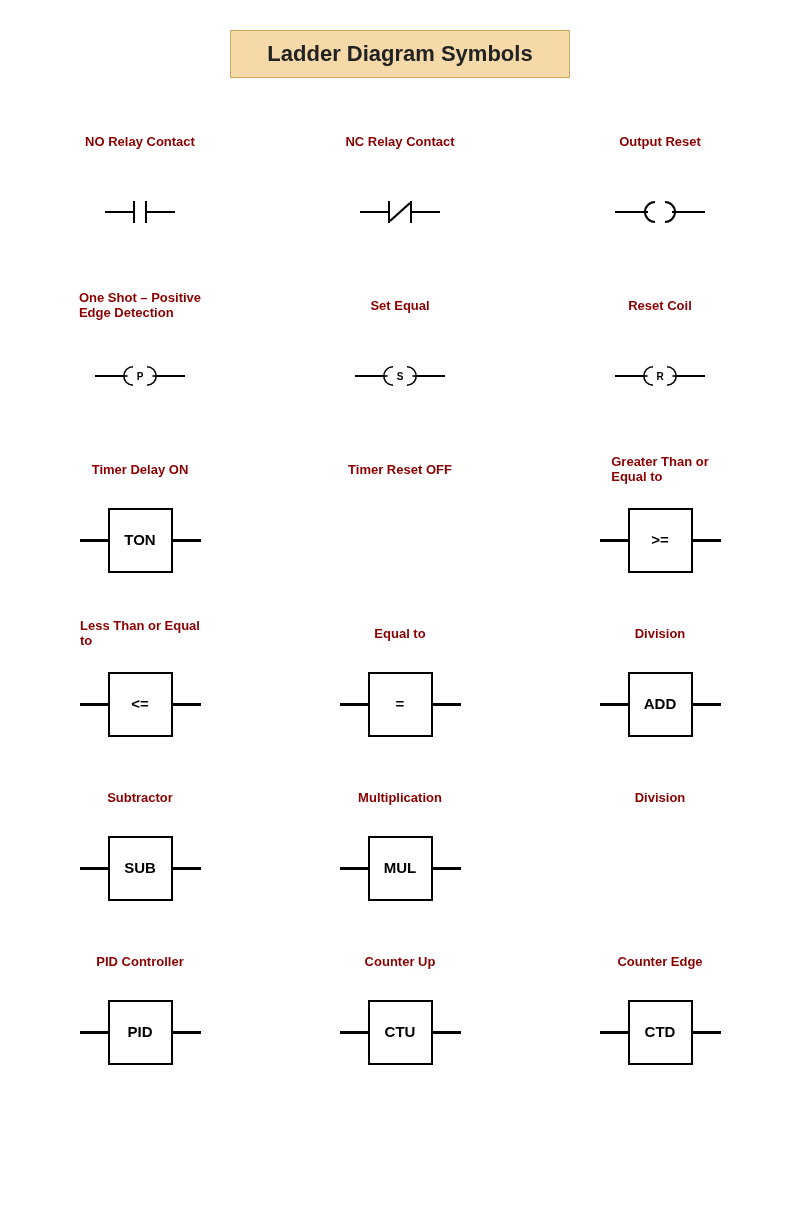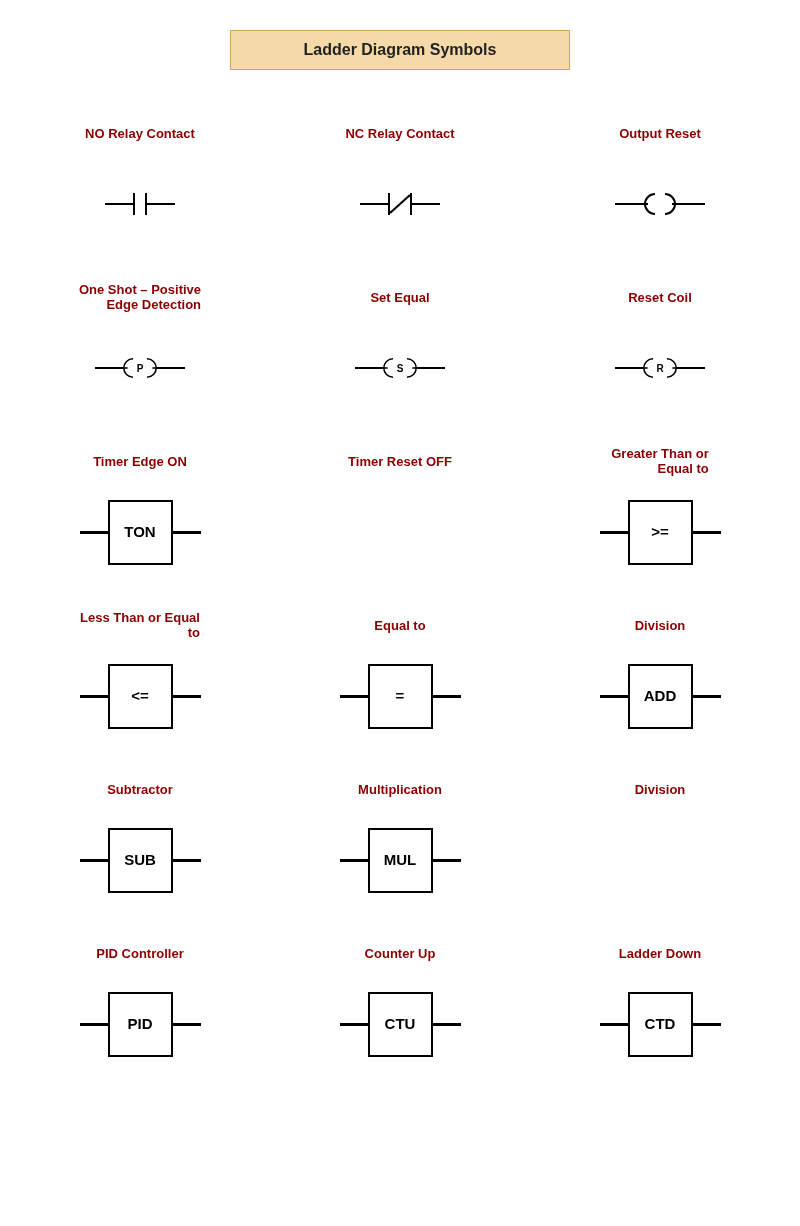--- a/index.html
+++ b/index.html
@@ -14,21 +14,21 @@
     .page-title-container {
       background: #f5d9a8;
       border: 1px solid #cca85a;
       width: 340px;
       margin: 10px auto 30px auto;
       padding: 10px 20px;
       text-align: center;
     }
 
     .page-title {
-      font-size: 16px;
+      font-size: 22px;
       font-weight: bold;
       color: #222;
     }
 
     .grid {
       display: grid;
       grid-template-columns: 1fr 1fr 1fr;
       gap: 0;
       width: 780px;
       margin: 0 auto;
@@ -38,21 +38,21 @@
       padding: 15px 10px 25px 10px;
       display: flex;
       flex-direction: column;
       align-items: center;
     }
 
     .symbol-label {
       font-size: 13px;
       font-weight: bold;
       color: #8B0000;
-      text-align: right;
+      text-align: left;
       margin-bottom: 18px;
       min-height: 36px;
       display: flex;
       align-items: center;
       justify-content: center;
     }
 
     .symbol-diagram {
       display: flex;
       align-items: center;
@@ -261,21 +261,21 @@
               <path d="M 31 3 A 12 12 0 0 1 31 27" fill="none" stroke="#000" stroke-width="2"></path>
               <text x="22" y="20" text-anchor="middle" font-size="13" font-weight="bold" font-family="Arial" fill="#000">R</text>
             </svg>
           </div>
           <div class="line"></div>
         </div>
       </div>
     </div>
 
     <div class="symbol-cell">
-      <div class="symbol-label">Timer Edge ON</div>
+      <div class="symbol-label">Timer Delay ON</div>
       <div class="symbol-diagram">
         <div class="box-symbol">
           <div class="line-left"></div>
           <div class="box">TON</div>
           <div class="line-right"></div>
         </div>
       </div>
     </div>
 
     <div class="symbol-cell">
@@ -368,21 +368,21 @@
       <div class="symbol-diagram">
         <div class="box-symbol">
           <div class="line-left"></div>
           <div class="box">CTU</div>
           <div class="line-right"></div>
         </div>
       </div>
     </div>
 
     <div class="symbol-cell">
-      <div class="symbol-label">Ladder Down</div>
+      <div class="symbol-label">Counter Edge</div>
       <div class="symbol-diagram">
         <div class="box-symbol">
           <div class="line-left"></div>
           <div class="box">CTD</div>
           <div class="line-right"></div>
         </div>
       </div>
     </div>
 
   </div>

